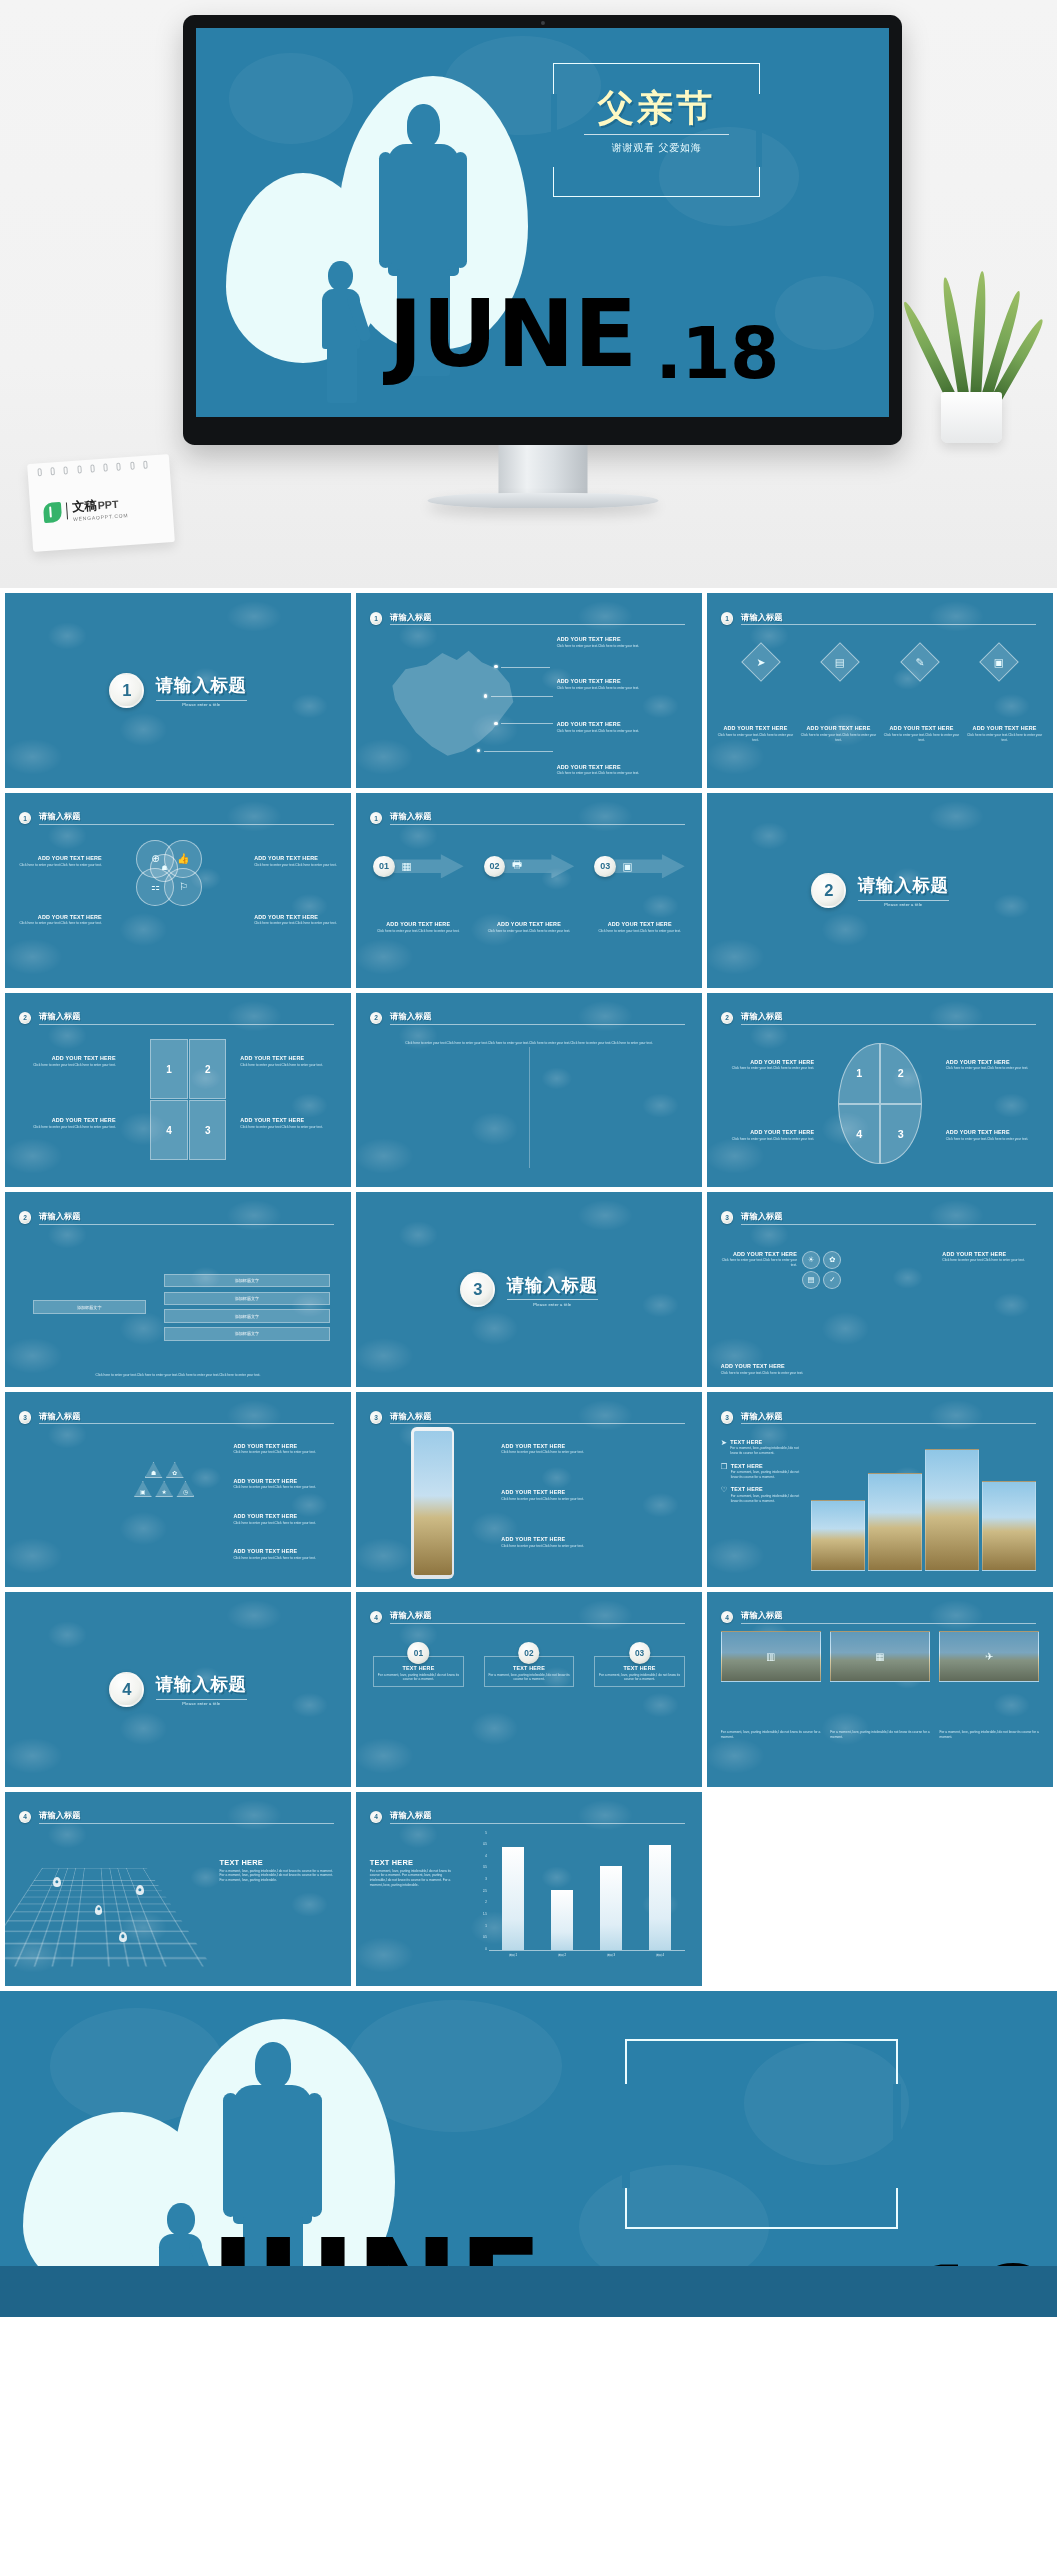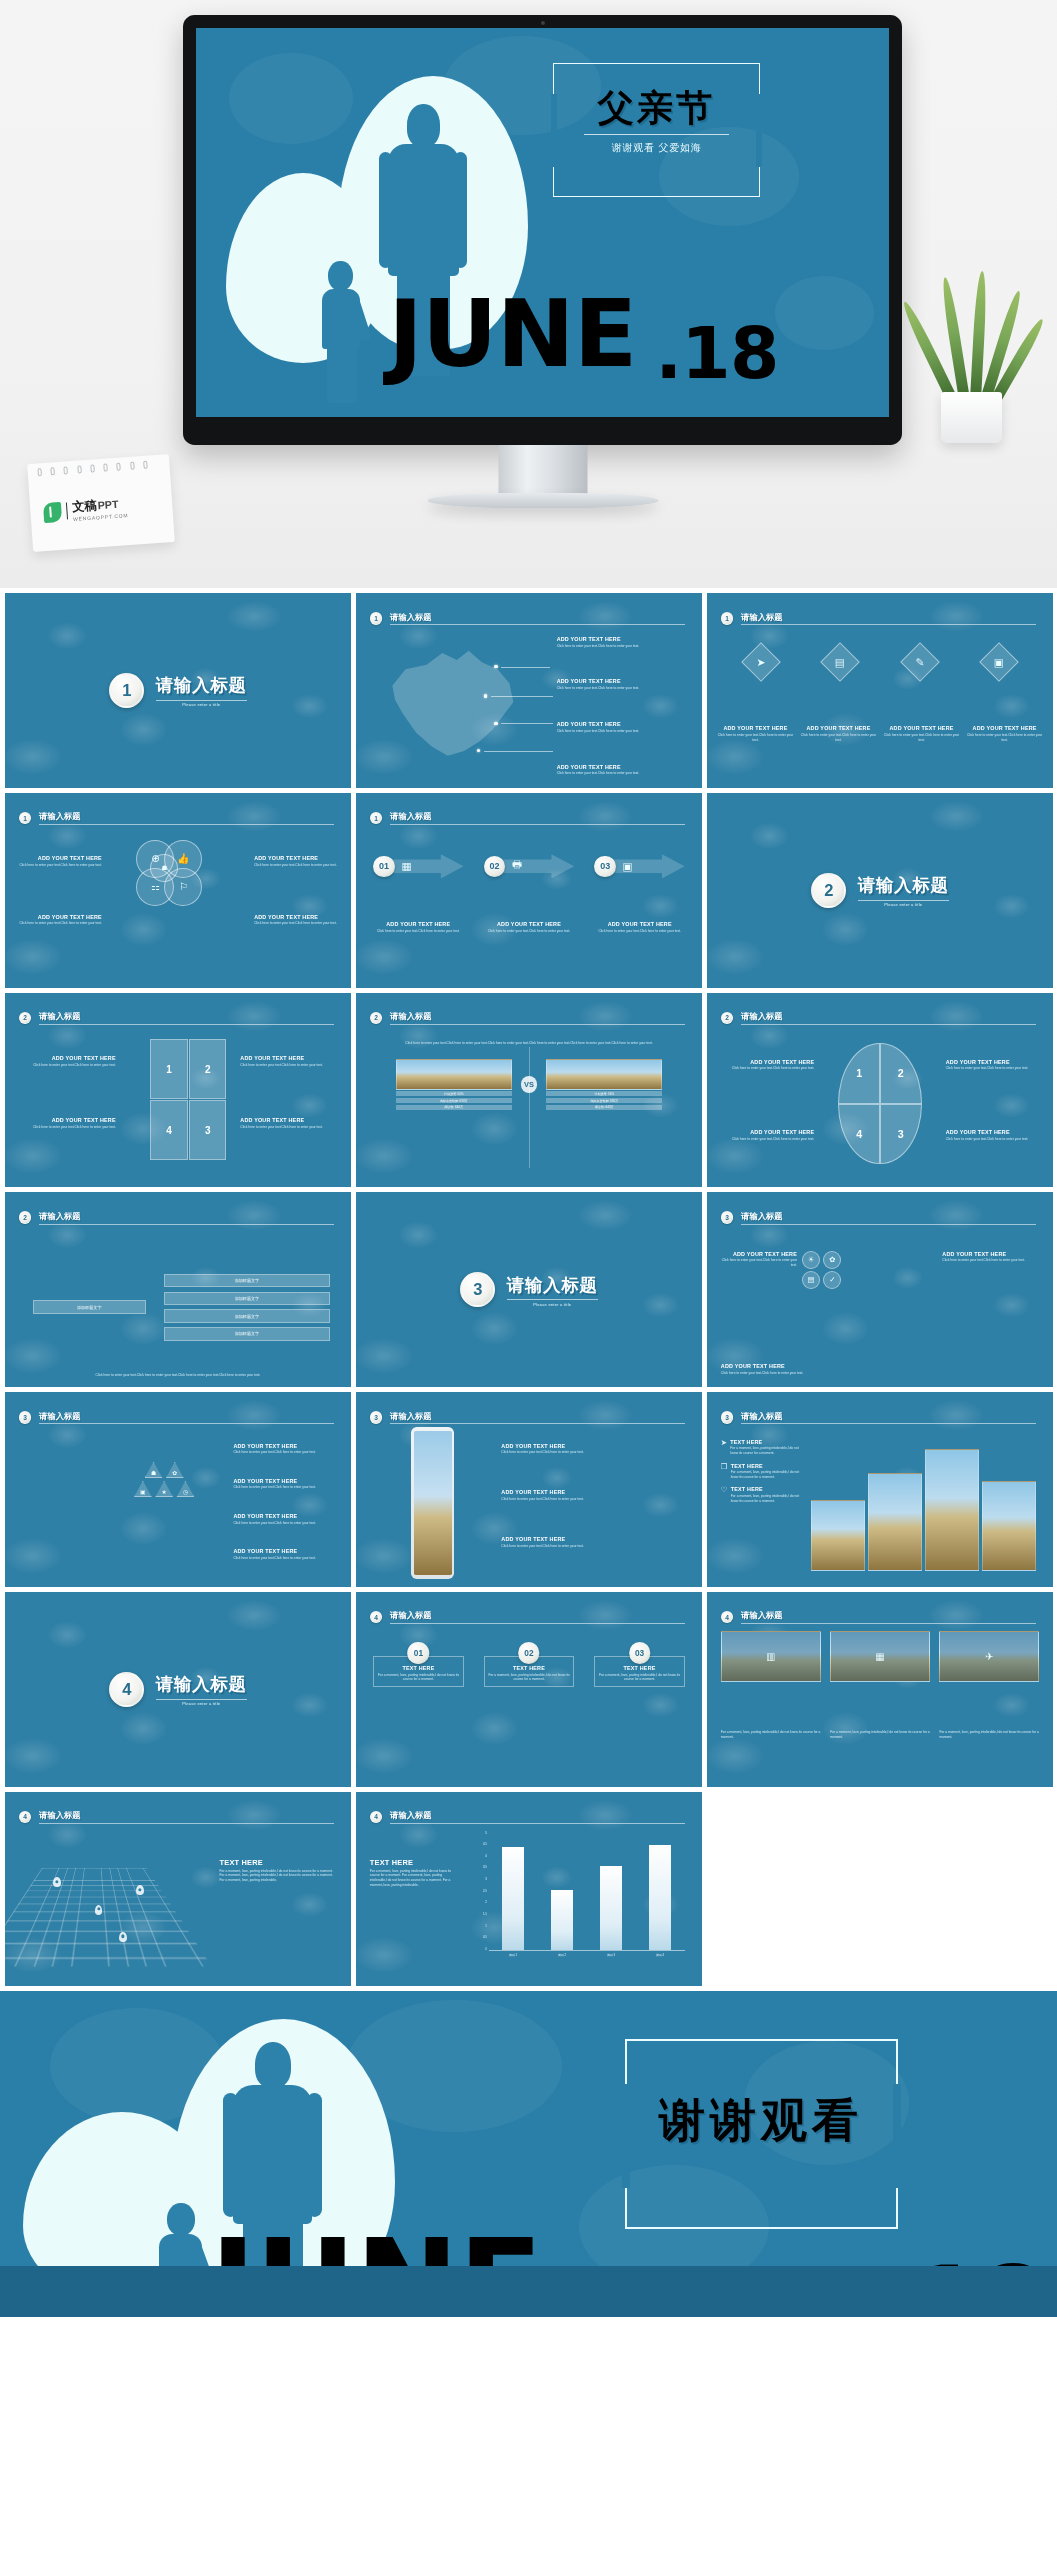--- a/index.html
+++ b/index.html
@@ -65,21 +65,21 @@
   .man, .kid { position:absolute; background:#2d82ab; }
   .juneword {
     position:absolute; color:#000000; font-weight:bold;
     letter-spacing:-0.8px; line-height:.8;
     font-family:"DejaVu Sans", sans-serif;
   }
   .title-frame { position:absolute; border:1.7px solid #eafcff; }
   .title-frame .corner-mask { position:absolute; background:#2a7fa8; }
 
   .cover-title {
-    position:absolute; color:#000000; font-weight:bold;
+    position:absolute; color:#fef9c3; font-weight:bold;
     text-shadow: 1.7px 1.7px 0 rgba(0,60,90,.28);
   }
   .cover-rule { position:absolute; height:0.8px; background:rgba(255,255,255,.75); }
   .cover-sub { position:absolute; color:#eafcff; }
 
   
   .plant { position:absolute; left:919px; top:278px; width:107px; height:165px; }
   .pot {
     position:absolute; bottom:0; left:21.5px; width:61px; height:51px;
     background:linear-gradient(to bottom,#ffffff,#e7e9ea);
@@ -669,35 +669,20 @@
     <div class="tex"></div>
     <div class="s-head">
       <div class="badge">2</div>
       <div class="s-title-wrap">
           <div class="s-title">请输入标题</div>
           <div class="s-rule"></div>
         </div>
     </div>
     <div class="tb-p" style="position:absolute;left:10%;right:10%;top:24%;text-align:center;">Click here to enter your text.Click here to enter your text.Click here to enter your text.Click here to enter your text.Click here to enter your text.Click here to enter your text.</div>
     <div class="vs-divider"></div>
-    <div class="vs-wrap">
-      <div class="vs-card">
-        <div class="photo"></div>
-        <div class="vs-bar">计划进度: 56%</div>
-        <div class="vs-bar">实际点击数据: 630万</div>
-        <div class="vs-bar">阅读数: 640万</div>
-      </div>
-      <div class="vs-badge">VS</div>
-      <div class="vs-card">
-        <div class="photo"></div>
-        <div class="vs-bar">计划进度: 56%</div>
-        <div class="vs-bar">实际点击数据: 630万</div>
-        <div class="vs-bar">阅读数: 640万</div>
-      </div>
-    </div>
   </div>
 
   <div class="slide">
     <div class="tex"></div>
     <div class="s-head">
       <div class="badge">2</div>
       <div class="s-title-wrap">
           <div class="s-title">请输入标题</div>
           <div class="s-rule"></div>
         </div>
@@ -1077,17 +1062,16 @@
     <div class="kid" style="left:164px;top:293px;width:33px;height:26.4px;border-radius:3.3px;"></div>
     <div class="kid" style="left:195px;top:248px;width:12.4px;height:46px;border-radius:6.6px;transform:rotate(-20deg);"></div>
 
     <div class="juneword" style="left:210px;top:245px;font-size:124px;">JUNE</div>
     <div class="juneword" style="left:878px;top:273px;font-size:96px;">.18</div>
 
     <div class="title-frame" style="left:625px;top:48px;width:273px;height:190px;border-width:2.5px;">
       <div class="corner-mask" style="left:-5px;top:43px;width:8.3px;height:104px;"></div>
       <div class="corner-mask" style="right:-5px;top:43px;width:8.3px;height:104px;"></div>
     </div>
-    <div class="cover-title" style="left:641px;top:99px;width:240px;text-align:center;font-size:46px;letter-spacing:5px;">谢谢观看</div>
   </div>
   <div class="final-bottom"></div>
 </div>
 
 
 </body></html>

